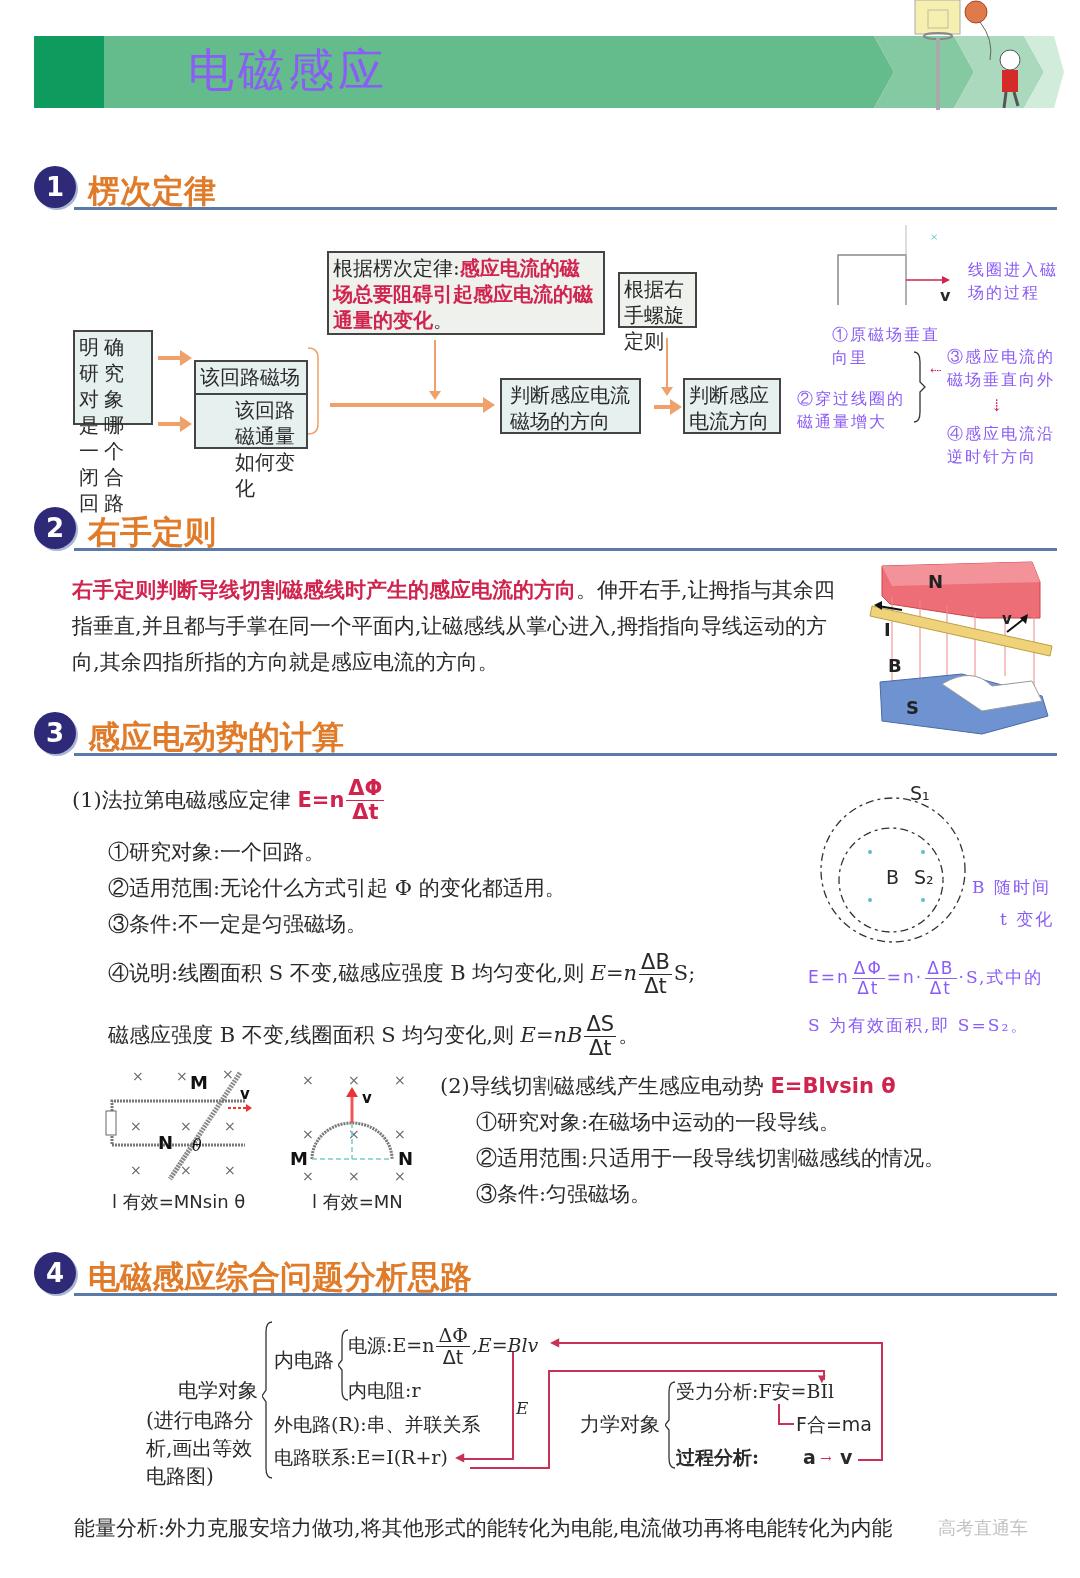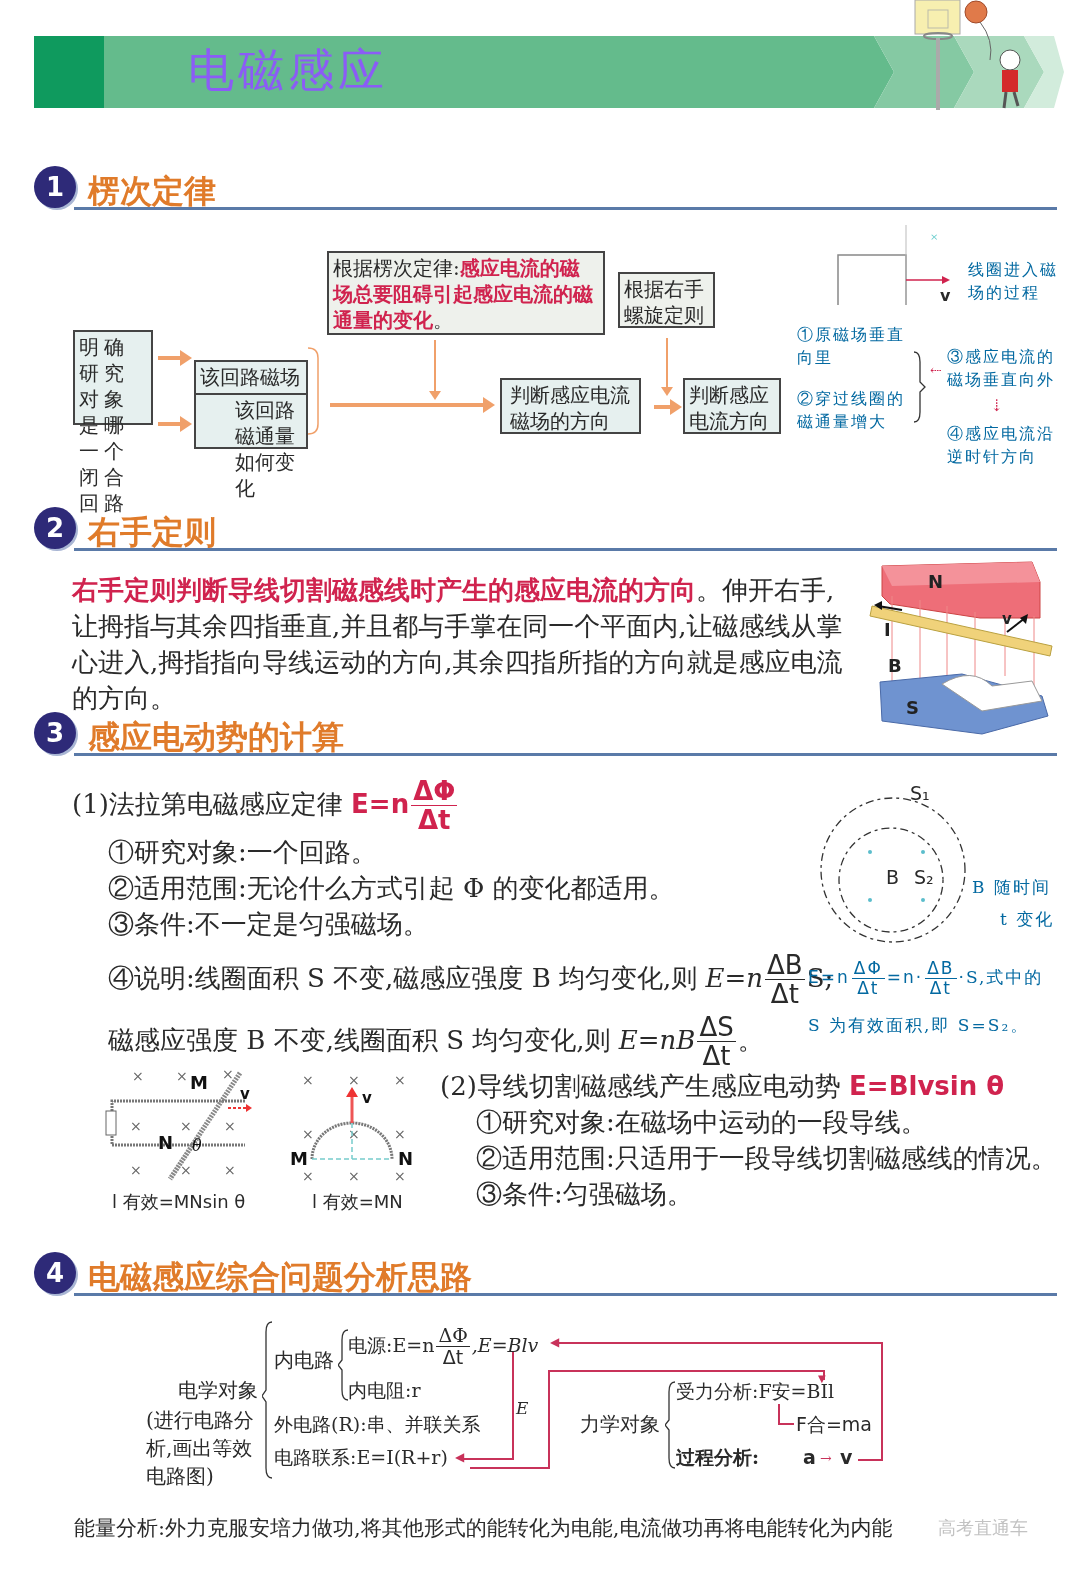--- a/index.html
+++ b/index.html
@@ -26,23 +26,23 @@
   
   .fbox { border: 2px solid #444; background: #e6f0ef; font-size: 20px; line-height: 26px; padding: 2px 4px; box-sizing: border-box; }
   .fbox-grey { background: #eef1ec; }
   .redb { color: #d0234e; font-weight: bold; font-family: "DejaVu Sans", "Liberation Sans", sans-serif; }
   .arrow-h { height: 4px; background: #f0a06a; }
   .arrow-h::after { content:""; position:absolute; right:-10px; top:-6px; border-left: 12px solid #f0a06a;
                     border-top: 8px solid transparent; border-bottom: 8px solid transparent; }
   .arrow-v { width: 2px; background: #f0a06a; }
   .arrow-v::after { content:""; position:absolute; left:-5px; bottom:-8px; border-top: 9px solid #f0a06a;
                     border-left: 6px solid transparent; border-right: 6px solid transparent; }
-  .note { font-size: 16px; line-height: 23px; color: #0369a1; letter-spacing: 2px; }
-
-  .body-text { font-size: 26px; line-height: 36px; color: #2a2a2a; }
+  .note { font-size: 16px; line-height: 23px; color: #8b5cf6; letter-spacing: 2px; }
+
+  .body-text { font-size: 21px; line-height: 36px; color: #2a2a2a; }
   .frac { display: inline-flex; flex-direction: column; align-items: center; vertical-align: middle; line-height: 1; margin: 0 2px; }
   .frac .num { border-bottom: 1px solid currentColor; padding: 0 2px 1px; }
   .frac .den { padding-top: 1px; }
   .mi { font-style: italic; }
   .line-pink { background:#c8325a; position:absolute; }
 </style>
 </head>
 <body>
 
 <div class="abs banner">
@@ -83,36 +83,36 @@
   <path d="M0 2 Q10 2 10 12 L10 78 Q10 88 0 88" fill="none" stroke="#f0a06a" stroke-width="1.5"></path>
 </svg>
 <div class="abs arrow-h" style="left:330px;top:403px;width:155px;"></div>
 
 <div class="abs fbox fbox-grey" style="left:327px;top:251px;width:278px;height:84px;">
   <span>根据楞次定律:</span><span class="redb">感应电流的磁场总要阻碍引起感应电流的磁通量的变化</span><span>。</span>
 </div>
 <div class="abs arrow-v" style="left:434px;top:340px;height:52px;"></div>
 
 <div class="abs fbox" style="left:500px;top:378px;width:141px;height:56px;padding-left:8px;">判断感应电流磁场的方向</div>
-<div class="abs fbox fbox-grey" style="left:618px;top:272px;width:97px;height:56px;">根据右手螺旋定则</div>
+<div class="abs fbox fbox-grey" style="left:618px;top:272px;width:79px;height:56px;">根据右手螺旋定则</div>
 <div class="abs arrow-v" style="left:666px;top:338px;height:50px;"></div>
 <div class="abs arrow-h" style="left:654px;top:405px;width:18px;"></div>
 <div class="abs fbox" style="left:683px;top:378px;width:98px;height:56px;">判断感应电流方向</div>
 
 <svg class="abs" style="left:830px;top:225px;width:140px;height:80px;" viewBox="0 0 140 80">
   <rect x="8" y="30" width="68" height="54" fill="none" stroke="#888" stroke-width="1.5"></rect>
   <line x1="76" y1="0" x2="76" y2="80" stroke="#bbb"></line>
   <text x="100" y="15" font-size="10" fill="#6cc">×</text>
   <text x="146" y="15" font-size="10" fill="#6cc">×</text>
   <line x1="76" y1="55" x2="112" y2="55" stroke="#d0234e" stroke-width="1.5"></line>
   <polygon points="112,51 120,55 112,59" fill="#d0234e"></polygon>
 </svg>
 <div class="abs sans" style="left:940px;top:286px;font-size:16px;font-weight:bold;">v</div>
 <div class="abs note" style="left:968px;top:258px;width:100px;">线圈进入磁场的过程</div>
-<div class="abs note" style="left:797px;top:323px;width:122px;">①原磁场垂直向里</div>
+<div class="abs note" style="left:832px;top:323px;width:122px;">①原磁场垂直向里</div>
 <div class="abs note" style="left:797px;top:387px;width:122px;">②穿过线圈的磁通量增大</div>
 <svg class="abs" style="left:914px;top:350px;width:12px;height:74px;" viewBox="0 0 12 74">
   <path d="M0 2 Q6 2 6 12 L6 32 L11 37 L6 42 L6 62 Q6 72 0 72" fill="none" stroke="#333" stroke-width="1.3"></path>
 </svg>
 <div class="abs" style="left:930px;top:362px;color:#d0234e;font-size:14px;">⇠</div>
 <div class="abs note" style="left:947px;top:345px;width:120px;">③感应电流的磁场垂直向外</div>
 <div class="abs" style="left:990px;top:396px;color:#d0234e;font-size:16px;">⇣</div>
 <div class="abs note" style="left:947px;top:422px;width:120px;">④感应电流沿逆时针方向</div>
 
 <div class="abs sec-num" style="left:34px;top:507px;">2</div>

